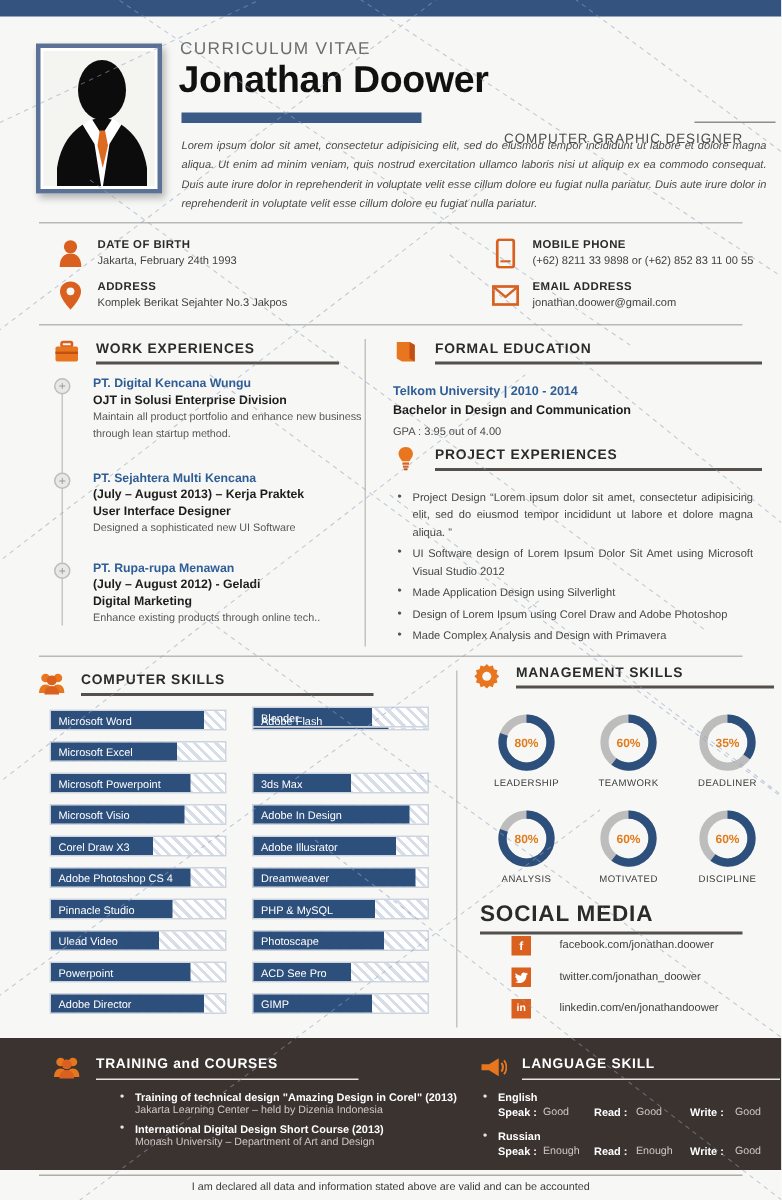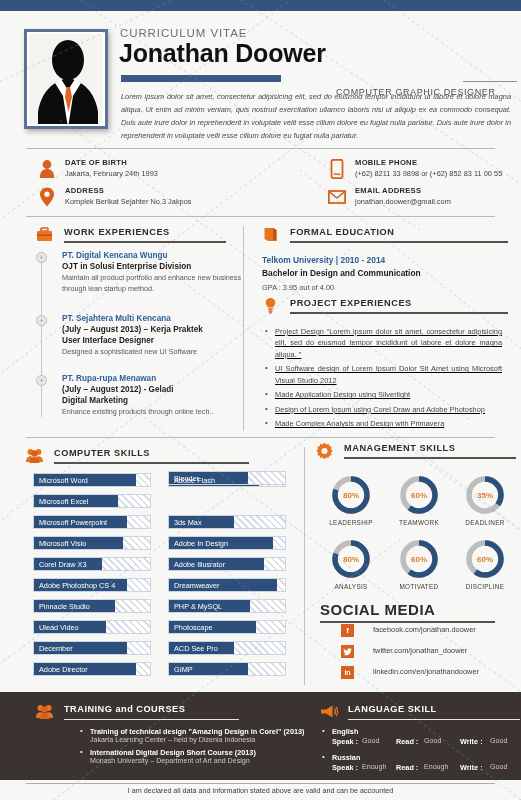--- a/index.html
+++ b/index.html
@@ -286,21 +286,21 @@
       <div class="sec-title">FORMAL EDUCATION</div>
       <div class="sec-rule" style="width:218px;"></div>
     </div>
     <div style="margin-top:7px;">
       <div class="edu-line1">Telkom University | 2010 - 2014</div>
       <div class="edu-line2">Bachelor in Design and Communication</div>
       <div class="edu-line3">GPA      : 3.95 out of 4.00</div>
     </div>
   </div>
 
-  <div class="sec" style="left:262px; top:297px; width:240px;text-decoration:underline;">
+  <div class="sec" style="left:262px; top:297px; width:240px;">
     <div class="sec-head">
       <svg class="sec-ico" viewBox="0 0 17 17">
         <path d="M8.5 1 C5.5 1 3.7 3.2 3.7 5.7 C3.7 7.7 5.3 9 6 10.5 L11 10.5 C11.7 9 13.3 7.7 13.3 5.7 C13.3 3.2 11.5 1 8.5 1 Z" fill="#e8761f"></path>
         <rect x="6.3" y="11.3" width="4.4" height="1.5" fill="#d9601f"></rect>
         <rect x="6.6" y="13.4" width="3.8" height="1.4" fill="#d9601f"></rect>
         <rect x="7.3" y="15.2" width="2.4" height="1.3" fill="#c24f14"></rect>
       </svg>
       <div class="sec-title">PROJECT EXPERIENCES</div>
       <div class="sec-rule" style="width:218px;"></div>
     </div>
@@ -358,21 +358,21 @@
   <div class="bar-wrap" style="left:33px; top:599px;">
     <div class="bar-fill" style="width: 70%;"></div>
     <div class="bar-label">Pinnacle Studio</div>
   </div>
   <div class="bar-wrap" style="left:33px; top:620px;">
     <div class="bar-fill" style="width: 62%;"></div>
     <div class="bar-label">Ulead Video</div>
   </div>
   <div class="bar-wrap" style="left:33px; top:641px;">
     <div class="bar-fill" style="width: 80%;"></div>
-    <div class="bar-label">December</div>
+    <div class="bar-label">Powerpoint</div>
   </div>
   <div class="bar-wrap" style="left:33px; top:662px;">
     <div class="bar-fill" style="width: 88%;"></div>
     <div class="bar-label">Adobe Director</div>
   </div>
 
   <div class="bar-wrap" style="left:168px; top:473px;">
     <div class="bar-fill" style="width: 78%;"></div>
     <div class="bar-label">Adobe Flash</div>
   </div>

